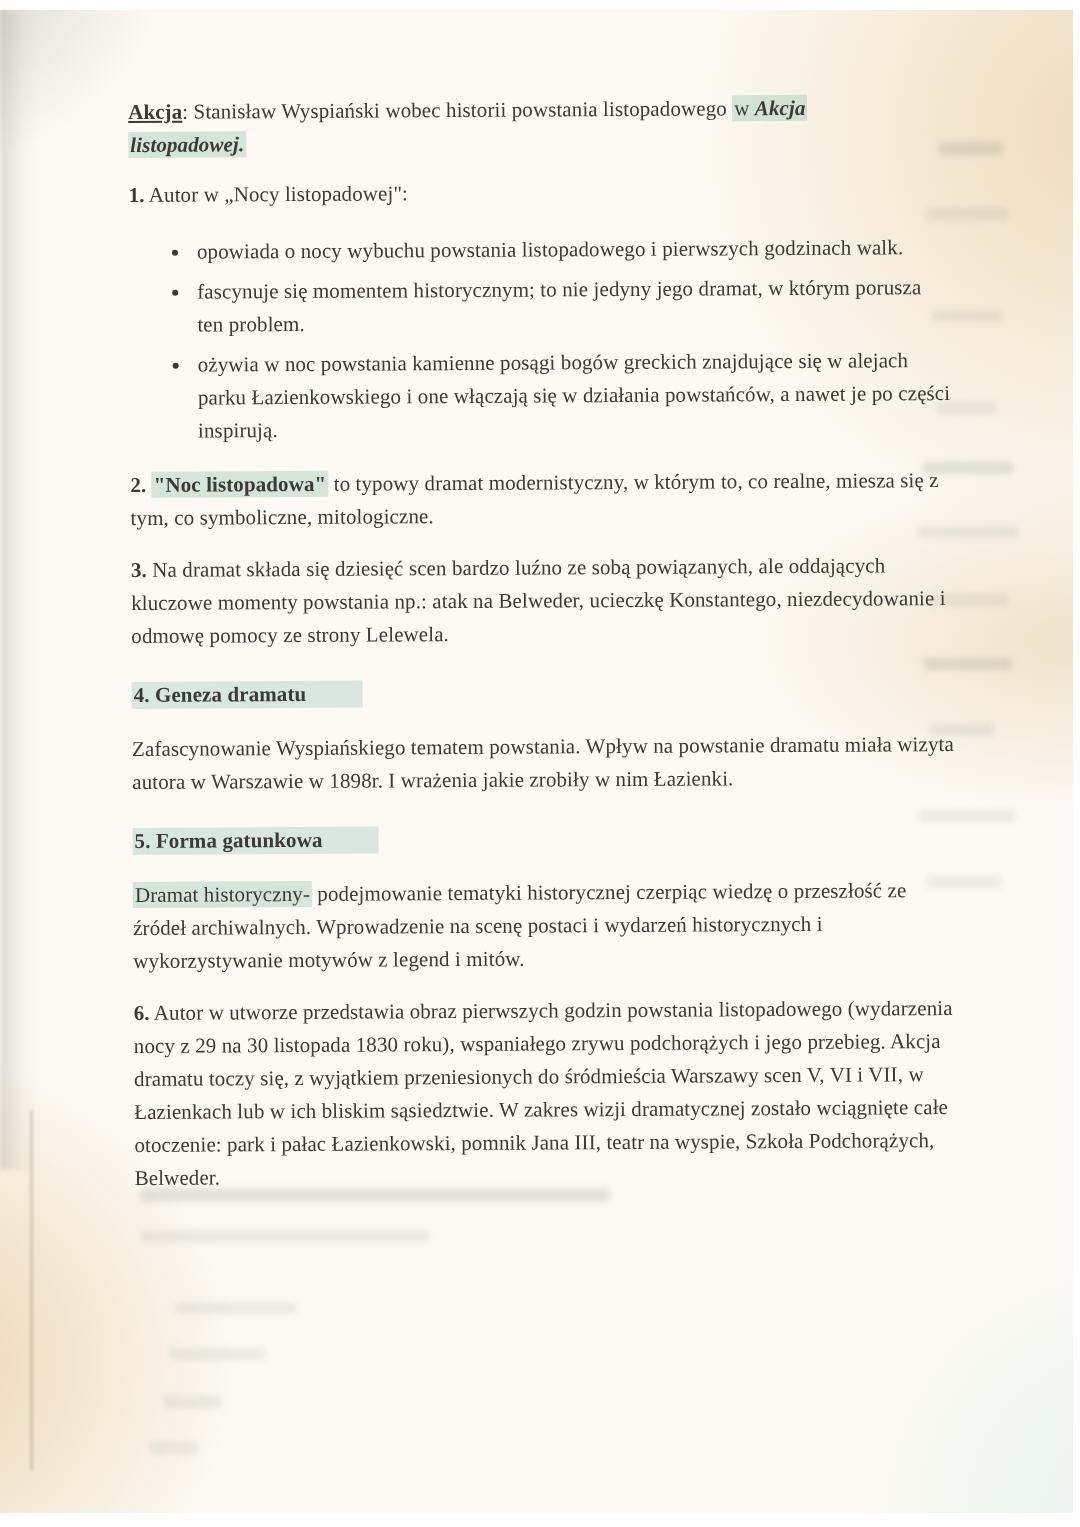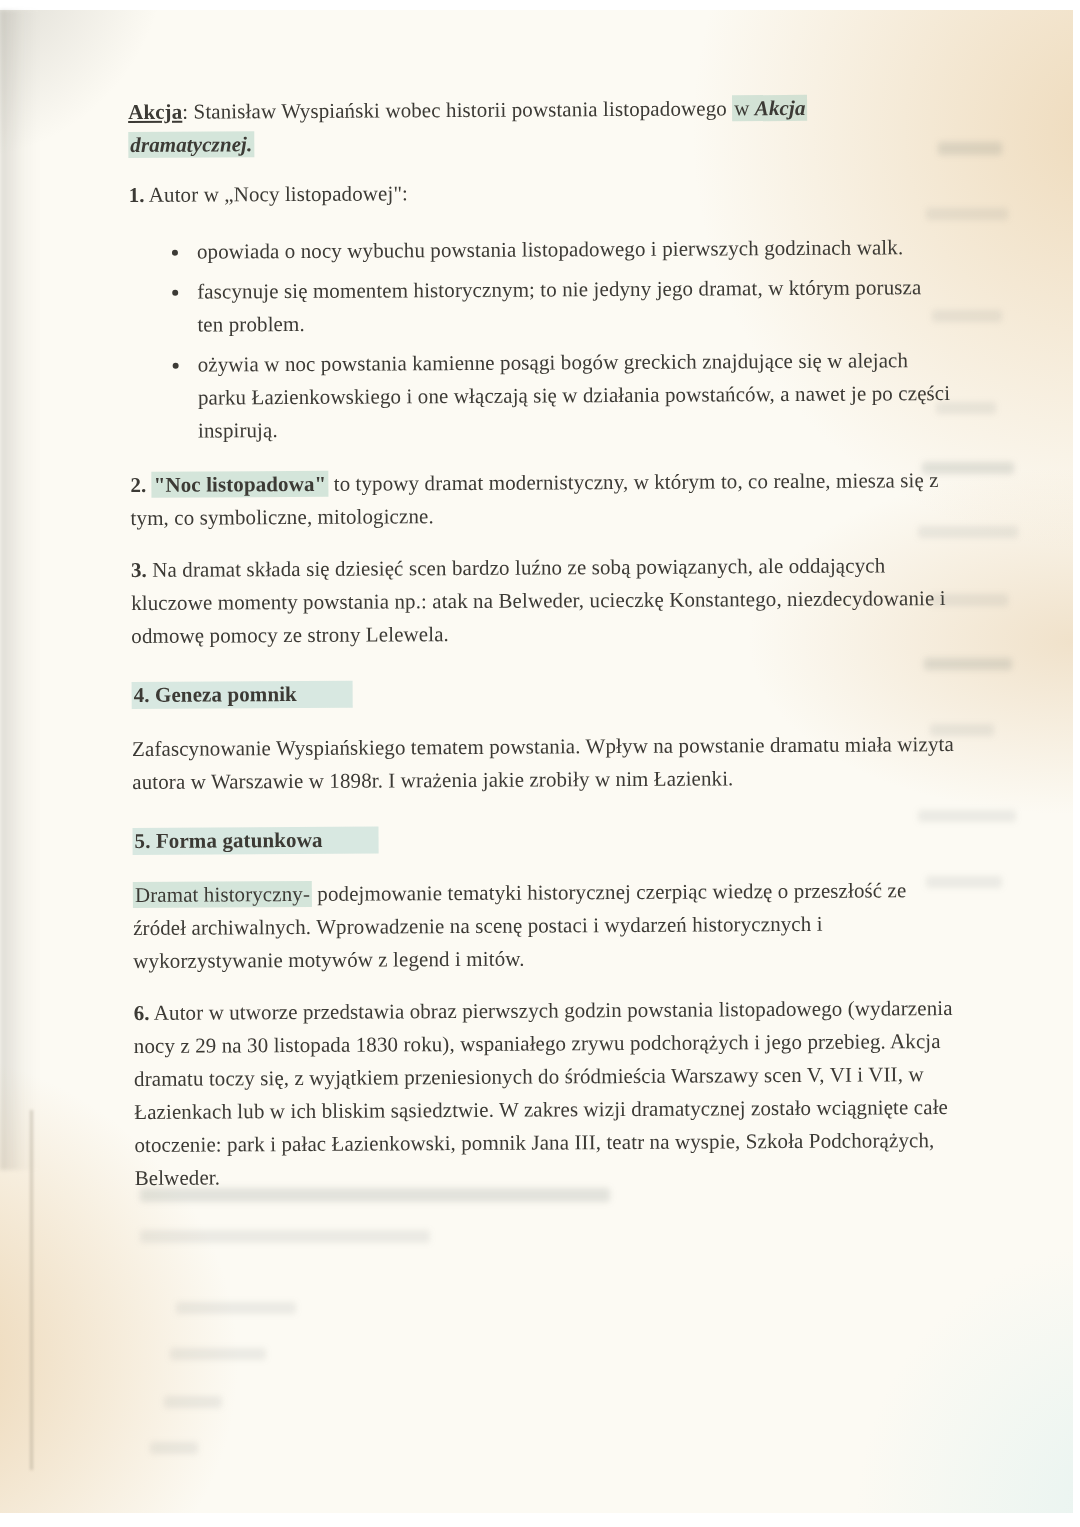--- a/index.html
+++ b/index.html
@@ -50,39 +50,39 @@
 <body>
 
 <div class="photo">
 
   <div class="left-edge-shade"></div>
   <div class="left-page-edge"></div>
 
   <div class="content">
 
     <p class="title"><span class="b u">Akcja</span><span>: </span><span>Stanisław Wyspiański wobec historii powstania listopadowego </span><span class="hl"><span>w </span><span class="b i">Akcja</span></span><br>
-      <span class="hl b i">dramatycznej.</span>
+      <span class="hl b i">listopadowej.</span>
     </p>
 
     <p><span class="num">1.</span> <span>Autor w „Nocy listopadowej":</span>
     </p>
 
     <ul class="bullets">
       <li>opowiada o nocy wybuchu powstania listopadowego i pierwszych godzinach walk.</li>
       <li>fascynuje się momentem historycznym; to nie jedyny jego dramat, w którym porusza ten problem.</li>
       <li>ożywia w noc powstania kamienne posągi bogów greckich znajdujące się w alejach parku Łazienkowskiego i one włączają się w działania powstańców, a nawet je po części inspirują.</li>
     </ul>
 
     <p><span class="num">2.</span> <span class="b hl">"Noc listopadowa"</span><span> to typowy dramat modernistyczny, w którym to, co realne, miesza się z tym, co symboliczne, mitologiczne.</span>
     </p>
 
     <p><span class="num">3.</span> <span>Na dramat składa się dziesięć scen bardzo luźno ze sobą powiązanych, ale oddających kluczowe momenty powstania np.: atak na Belweder, ucieczkę Konstantego, niezdecydowanie i odmowę pomocy ze strony Lelewela.</span>
     </p>
 
-    <p class="heading"><span class="hl-head"><span>4.</span> <span>Geneza pomnik</span></span>
+    <p class="heading"><span class="hl-head"><span>4.</span> <span>Geneza dramatu</span></span>
     </p>
 
     <p>Zafascynowanie Wyspiańskiego tematem powstania. Wpływ na powstanie dramatu miała wizyta autora w Warszawie w 1898r. I wrażenia jakie zrobiły w nim Łazienki.</p>
 
     <p class="heading"><span class="hl-head"><span>5.</span> <span>Forma gatunkowa</span></span>
     </p>
 
     <p><span class="hl">Dramat historyczny-</span><span> podejmowanie tematyki historycznej czerpiąc wiedzę o przeszłość ze źródeł archiwalnych. Wprowadzenie na scenę postaci i wydarzeń historycznych i wykorzystywanie motywów z legend i mitów.</span>
     </p>
 

